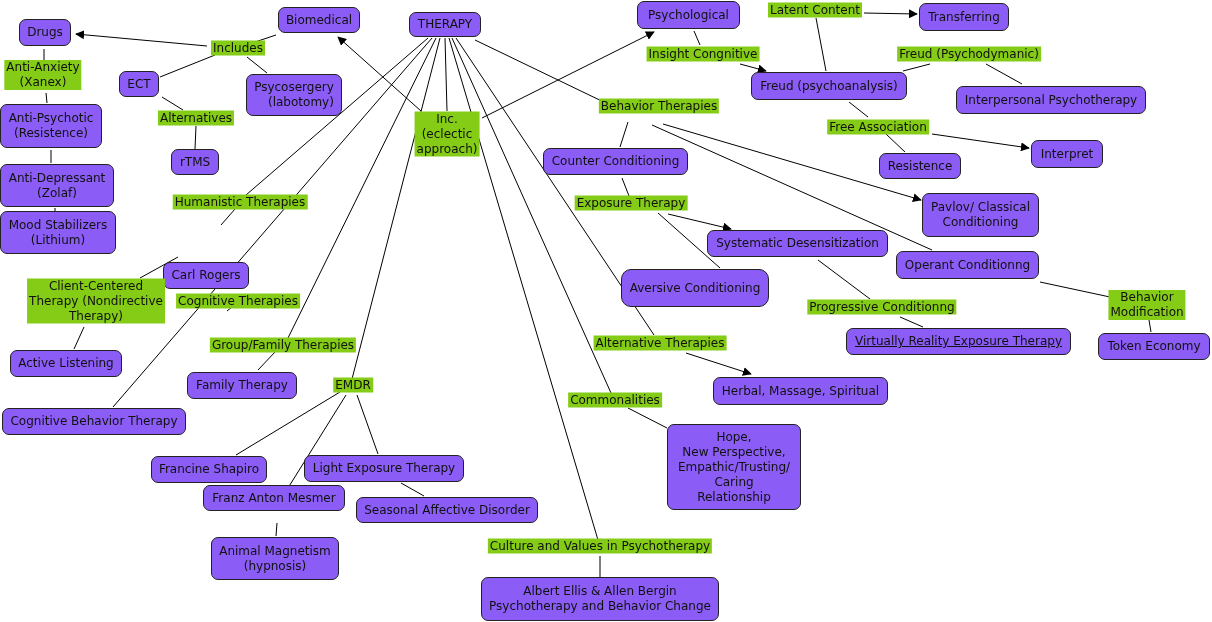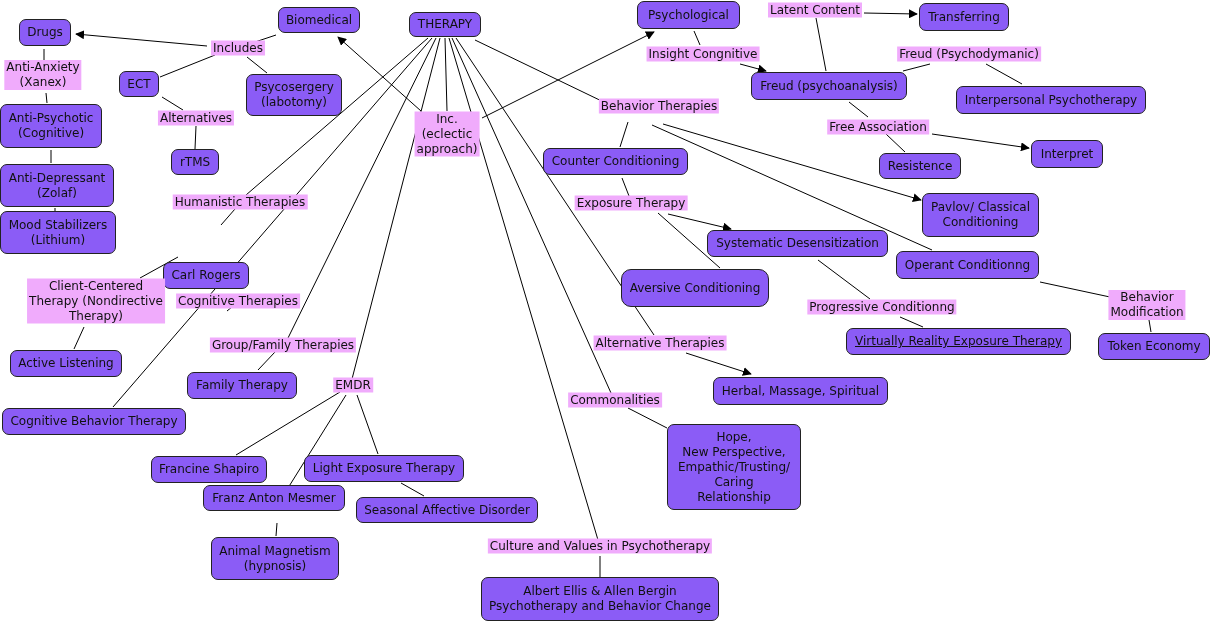--- a/index.html
+++ b/index.html
@@ -2,21 +2,21 @@
 <html><head>
 <meta charset="utf-8">
 <style>
   html, body { margin:0; padding:0; background:#ffffff; }
   body { width:1212px; height:622px; position:relative; overflow:hidden;
          font-family:"DejaVu Sans", sans-serif; font-size:12px; color:#111; }
   #links { position:absolute; left:0; top:0; width:1212px; height:622px; }
   .node { position:absolute; background:#8b5cf6; border:1px solid #222; border-radius:7px;
           box-sizing:border-box; display:flex; align-items:center; justify-content:center;
           text-align:center; line-height:15px; padding:2px 6px; white-space:pre-line; cursor:pointer; }
-  .lbl { position:absolute; background:#f0abfc; text-align:center; line-height:15px;
+  .lbl { position:absolute; background:#84cc16; text-align:center; line-height:15px;
          white-space:pre-line; padding:0 2px; transform:translate(-50%,-50%); }
 </style>
 </head>
 <body>
 
 <svg id="links" xmlns="http://www.w3.org/2000/svg">
   <defs>
     <marker id="arr" viewBox="0 0 10 10" refX="9" refY="5" markerWidth="9" markerHeight="9" orient="auto">
       <path d="M0,0 L10,5 L0,10 z" fill="#000"></path>
     </marker>
@@ -86,28 +86,28 @@
     <line x1="849" y1="102" x2="868" y2="117"></line>
     <line x1="886" y1="134" x2="905" y2="152"></line>
     <line x1="932" y1="134" x2="1029" y2="148" marker-end="url(#arr)"></line>
   </g>
 </svg>
 
 <div class="node" style="left:409px;top:12px;width:72px;height:25px;">THERAPY</div>
 <div class="node" style="left:278px;top:7px;width:82px;height:26px;">Biomedical</div>
 <div class="node" style="left:19px;top:19px;width:52px;height:27px;">Drugs</div>
 <div class="node" style="left:0px;top:104px;width:102px;height:44px;">Anti-Psychotic
-(Cognitive)</div>
+(Resistence)</div>
 <div class="node" style="left:0px;top:164px;width:114px;height:43px;">Anti-Depressant
 (Zolaf)</div>
 <div class="node" style="left:0px;top:211px;width:116px;height:43px;">Mood Stabilizers
 (Lithium)</div>
 <div class="node" style="left:119px;top:71px;width:40px;height:26px;">ECT</div>
 <div class="node" style="left:171px;top:149px;width:48px;height:26px;">rTMS</div>
-<div class="node" style="left:246px;top:74px;width:96px;height:42px;">Psycosergery
+<div class="node" style="left:246px;top:74px;width:96px;height:42px;text-align:right;">Psycosergery
 (labotomy)</div>
 <div class="node" style="left:163px;top:226px;width:86px;height:27px;margin-top:36px;">Carl Rogers</div>
 <div class="node" style="left:10px;top:350px;width:112px;height:27px;">Active Listening</div>
 <div class="node" style="left:2px;top:408px;width:184px;height:27px;">Cognitive Behavior Therapy</div>
 <div class="node" style="left:187px;top:372px;width:110px;height:27px;">Family Therapy</div>
 <div class="node" style="left:151px;top:456px;width:116px;height:27px;">Francine Shapiro</div>
 <div class="node" style="left:304px;top:455px;width:160px;height:27px;">Light Exposure Therapy</div>
 <div class="node" style="left:203px;top:485px;width:142px;height:26px;">Franz Anton Mesmer</div>
 <div class="node" style="left:356px;top:497px;width:182px;height:26px;">Seasonal Affective Disorder</div>
 <div class="node" style="left:211px;top:537px;width:128px;height:43px;">Animal Magnetism

